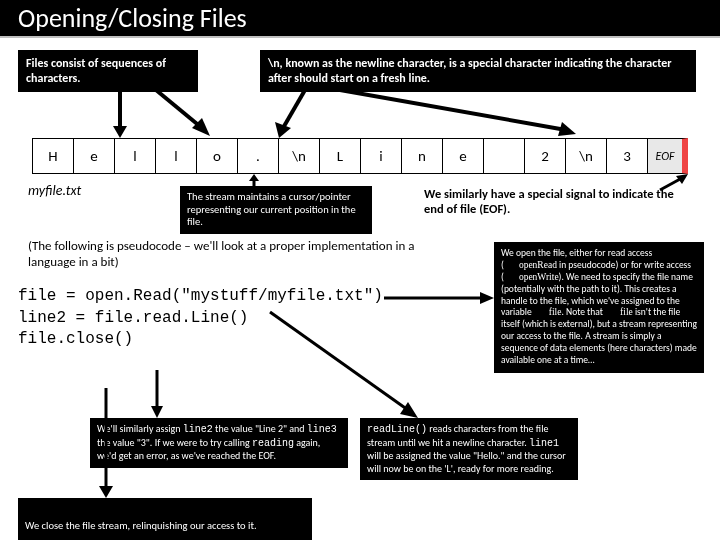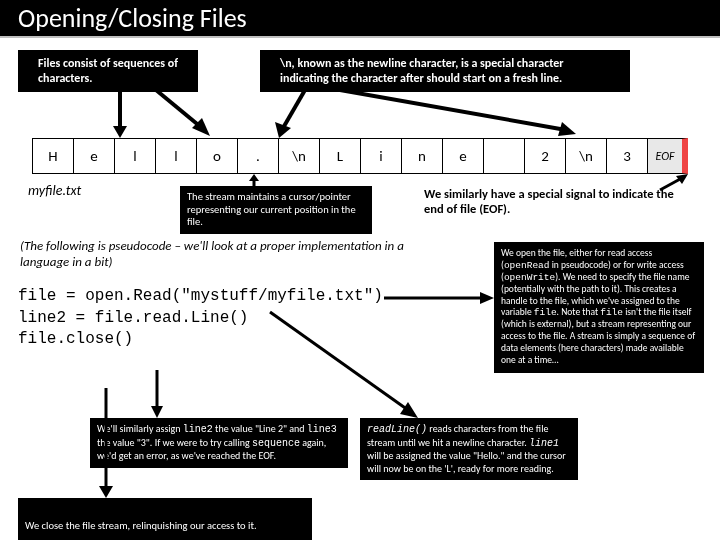--- a/index.html
+++ b/index.html
@@ -23,26 +23,26 @@
   }
   .title-underline {
     height: 2px;
     background: #bfbfbf;
   }
   .blackbox {
     position: absolute;
     background: #000;
     color: #fff;
     font-size: 12px;
-    padding: 6px 20px;
+    padding: 6px 8px;
     line-height: 1.25;
     font-weight: 700;
   }
   .box-left { left: 18px; top: 50px; width: 180px; }
-  .box-right { left: 260px; top: 50px; width: 370px; }
+  .box-right { left: 260px; top: 50px; width: 436px; }
 
   .char-row {
     position: absolute;
     left: 32px;
     top: 138px;
     display: flex;
   }
   .cell {
     width: 41px;
     height: 36px;
@@ -85,23 +85,22 @@
     left: 424px;
     top: 186px;
     width: 270px;
     font-size: 12.5px;
     font-weight: 700;
     line-height: 1.2;
   }
 
   .pseudo-note {
     position: absolute;
-    left: 20px;
+    left: 28px;
     top: 238px;
-    font-style: italic;
     font-size: 13px;
     width: 400px;
     line-height: 1.25;
   }
 
   .codeblock {
     position: absolute;
     left: 18px;
     top: 286px;
     font-family: "Courier New", monospace;
@@ -113,21 +112,21 @@
     position: absolute;
     left: 494px;
     top: 242px;
     width: 210px;
     background: #000;
     color: #fff;
     font-size: 9.5px;
     padding: 6px 7px;
     line-height: 1.25;
   }
-  .longbox .mono { font-family: Liberation Mono, monospace; }
+  .longbox .mono { font-family: Liberation Serif, serif; padding-left: 15px; }
 
   .botbox-left {
     position: absolute;
     left: 90px;
     top: 418px;
     width: 258px;
     background: #000;
     color: #fff;
     font-size: 10px;
     padding: 5px 7px;
@@ -139,21 +138,21 @@
     position: absolute;
     left: 360px;
     top: 418px;
     width: 218px;
     background: #000;
     color: #fff;
     font-size: 10px;
     padding: 5px 7px;
     line-height: 1.25;
   }
-  .botbox-right .mono { font-family: "Courier New", monospace; font-style: italic; }
+  .botbox-right .mono { font-family: "Courier New", monospace; }
 
   .closebox {
     position: absolute;
     left: 18px;
     top: 498px;
     width: 294px;
     background: #000;
     color: #fff;
     font-size: 10.5px;
     padding: 21px 7px;
@@ -234,21 +233,21 @@
 <div class="longbox">
   <span>We open the file, either for read access (</span><span class="mono">openRead</span><span> in pseudocode) or for write access (</span><span class="mono">openWrite</span><span>). We need to specify the file name (potentially with the path to it). This creates a handle to the file, which we've assigned to the variable </span><span class="mono">file</span><span>. Note that </span><span class="mono">file</span><span> isn't the file itself (which is external), but a stream representing our access to the file. A stream is simply a sequence of data elements (here characters) made available one at a time…</span>
 </div>
 
 <svg class="arrow" style="left:384px;top:290px" width="110" height="16">
   <line x1="0" y1="8" x2="98" y2="8" stroke="#000" stroke-width="3"></line>
   <polygon points="110,8 96,2 96,14" fill="#000"></polygon>
 </svg>
 
 <div class="botbox-left">
-  <span>We'll similarly assign </span><span class="mono">line2</span><span> the value "Line 2" and </span><span class="mono">line3</span><span> the value "3". If we were to try calling </span><span class="mono">sequence</span><span> again, we'd get an error, as we've reached the EOF.</span>
+  <span>We'll similarly assign </span><span class="mono">line2</span><span> the value "Line 2" and </span><span class="mono">line3</span><span> the value "3". If we were to try calling </span><span class="mono">reading</span><span> again, we'd get an error, as we've reached the EOF.</span>
 </div>
 
 <div class="botbox-right">
   <span class="mono">readLine()</span><span> reads characters from the file stream until we hit a newline character. </span><span class="mono">line1</span><span> will be assigned the value "Hello." and the cursor will now be on the 'L', ready for more reading.</span>
 </div>
 
 <svg class="arrow" style="left:150px;top:370px" width="14" height="48">
   <line x1="7" y1="0" x2="7" y2="38" stroke="#000" stroke-width="3"></line>
   <polygon points="7,48 1,36 13,36" fill="#000"></polygon>
 </svg>

